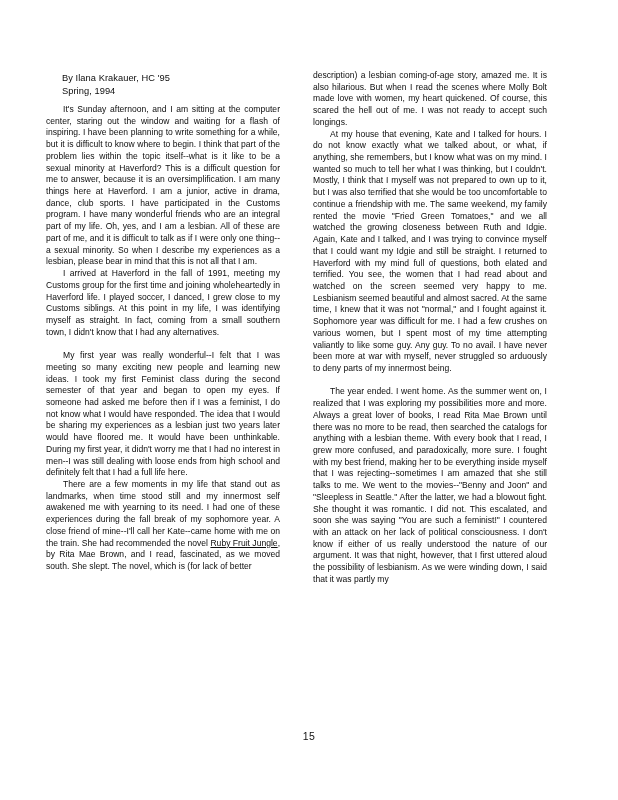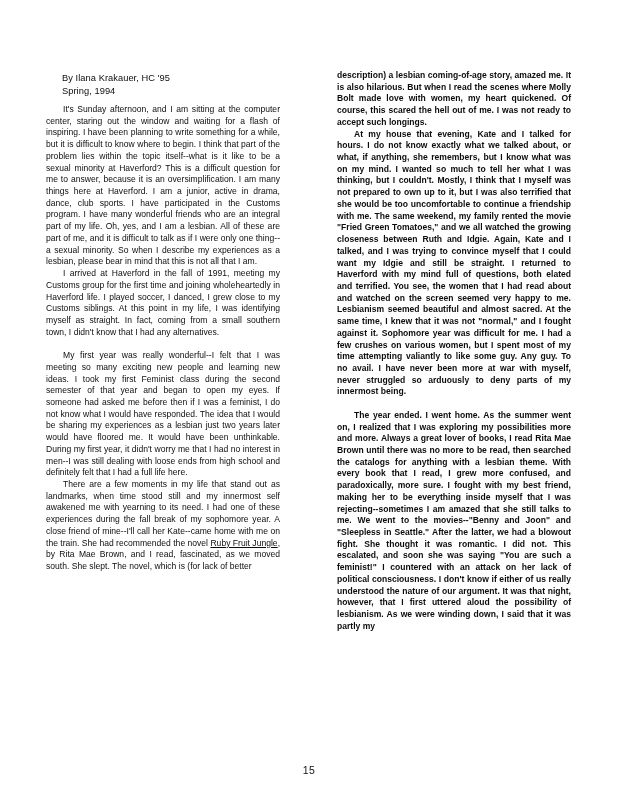--- a/index.html
+++ b/index.html
@@ -50,21 +50,21 @@
     top: 104px;
     width: 234px;
     font-size: 8.55px;
     line-height: 11.72px;
     text-align: justify;
     text-justify: inter-word;
     color: #0d0d0d;
     letter-spacing: 0.01px;
   }
   .col-left  { left: 46px; }
-  .col-right { left: 337px; top: 70px; font-weight: bold; }
+  .col-right { left: 313px; top: 70px; }
 
   .col p {
     margin: 0;
     text-indent: 17px;
     text-align: justify;
   }
   .col p.no-indent {
     text-indent: 0;
   }
   .col p.gap-before {
@@ -74,21 +74,21 @@
     text-align: justify;
   }
 
   u.title-underline {
   }
 
   
   .folio {
     position: absolute;
     left: 0;
-    top: 764px;
+    top: 730px;
     width: 618px;
     text-align: center;
     font-size: 10.5px;
     color: #111111;
     letter-spacing: 0.3px;
   }
 </style>
 </head>
 <body>
 

